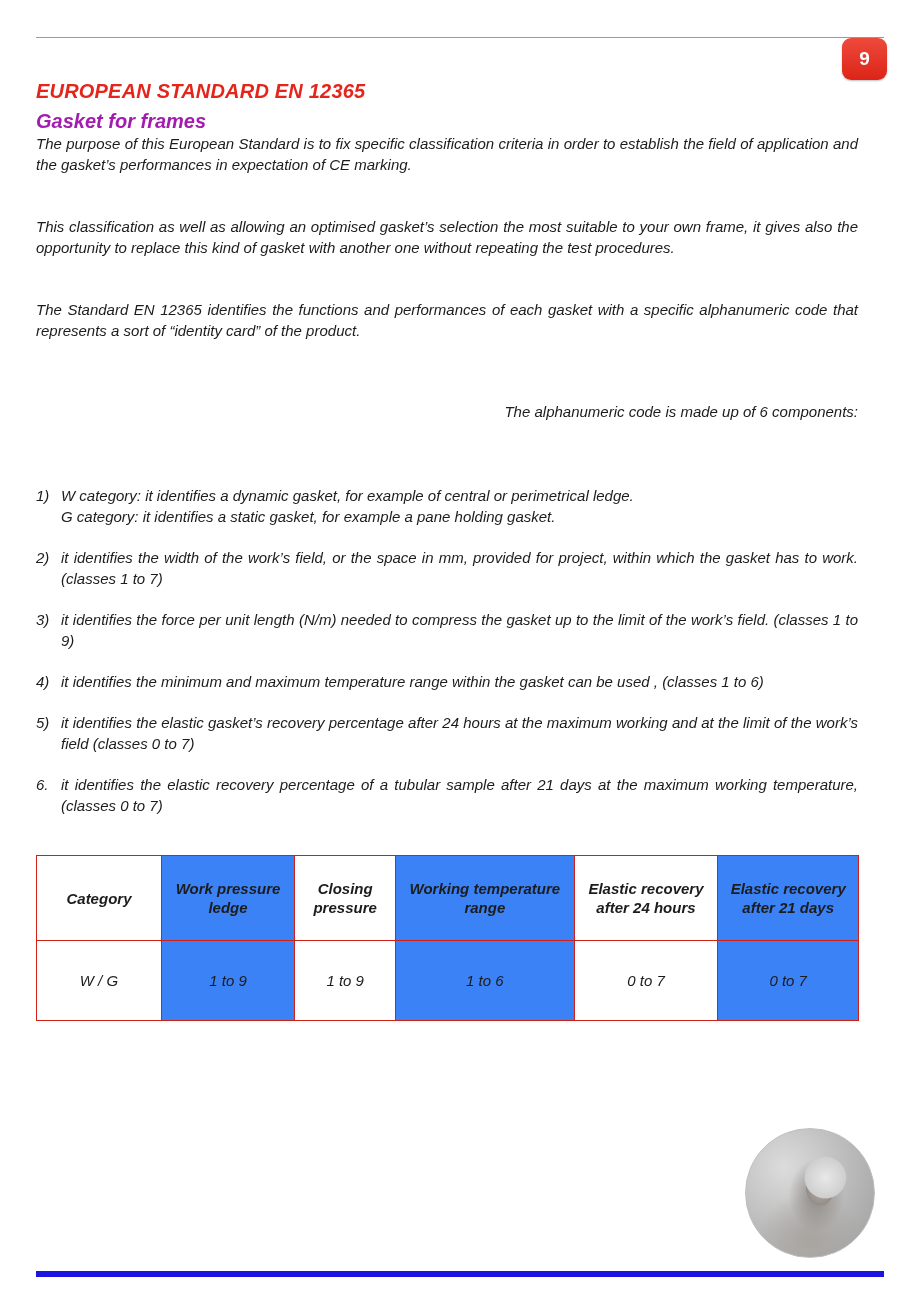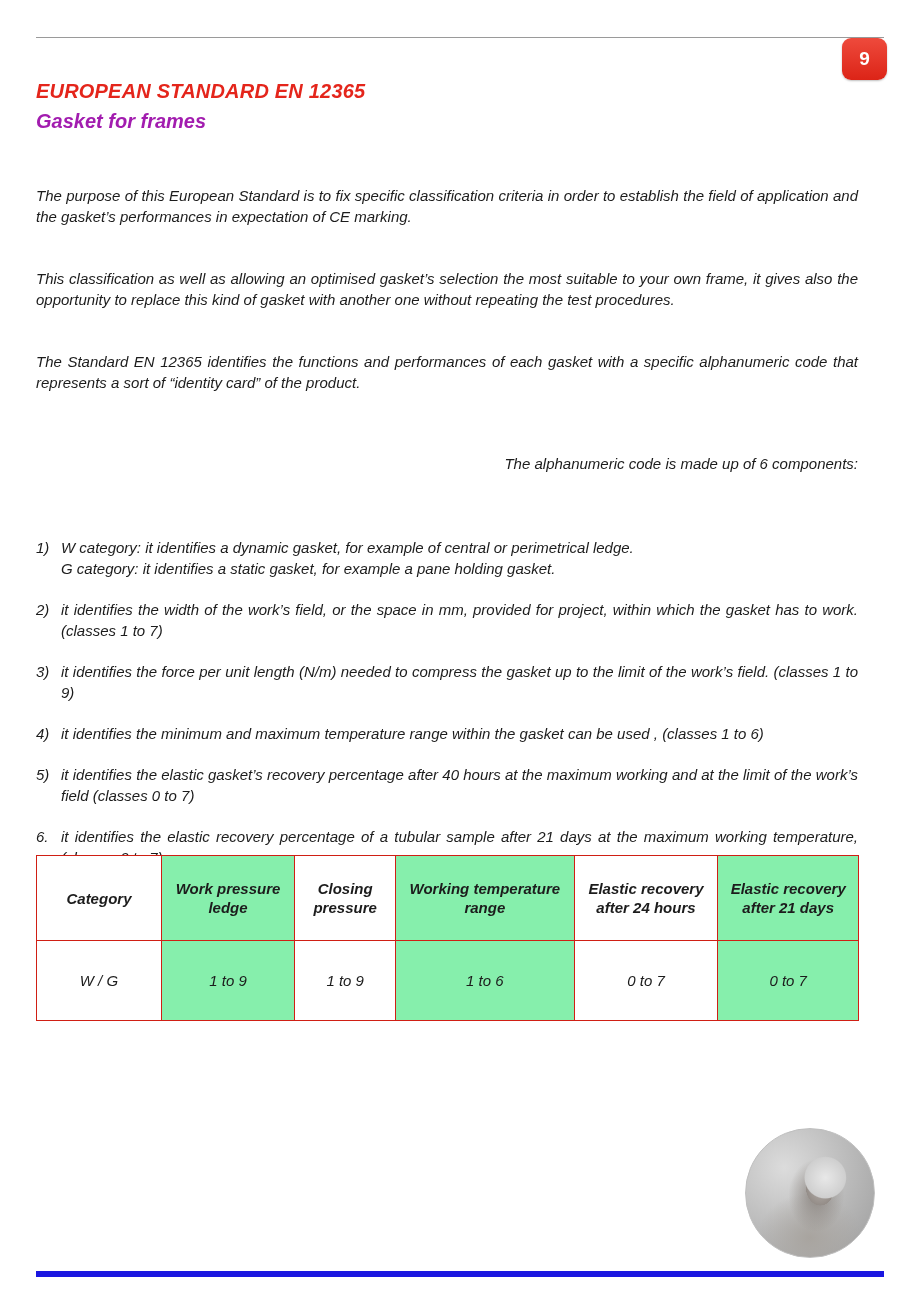--- a/index.html
+++ b/index.html
@@ -36,21 +36,21 @@
     color: #e4251b; font-style: italic; font-weight: bold;
     font-size: 20px; letter-spacing: 0.2px;
   }
   .title2 {
     color: #a21caf; font-style: italic; font-weight: bold;
     font-size: 20px; margin-top: 7px;
   }
 
   .body-text { font-style: italic; font-size: 15px; line-height: 21px; text-align: justify; }
 
-  .para-block { margin-top: 52px; }
+  .para-block { }
   .para { margin-bottom: 41px; }
   .para:last-child { margin-bottom: 0; }
   .intro { margin-top: 60px; text-align: right; }
 
   .list { margin-top: 63px; }
   .list-item {
     display: flex; margin-bottom: 20px;
     font-style: italic; font-size: 15px; line-height: 21px;
   }
   .list-marker { width: 25px; flex: 0 0 25px; }
@@ -63,21 +63,21 @@
   table.spec td {
     border: 1px solid #d01f14;
     text-align: center; vertical-align: middle;
     font-style: italic; font-size: 15px;
     background: #ffffff;
     white-space: pre-line;
     padding: 4px;
   }
   table.spec tr.hdr td { font-weight: bold; height: 85px; line-height: 19px; }
   table.spec tr.dat td { height: 80px; }
-  table.spec td.shaded { background: #86efac; }
+  table.spec td.shaded { background: #3b82f6; }
   .col-1 { width: 15.2%; } .col-2 { width: 16.2%; } .col-3 { width: 12.3%; }
   .col-4 { width: 21.7%; } .col-5 { width: 17.5%; } .col-6 { width: 17.1%; }
 
   .portrait {
     position: absolute; top: 1128px; left: 745px;
     width: 130px; height: 130px; border-radius: 50%;
     background:
       radial-gradient(circle at 62% 38%, #e8e8e8 0%, #cfcfcf 18%, rgba(207,207,207,0) 19%),
       radial-gradient(ellipse 26px 34px at 58% 45%, #b9b3ae 0%, #948d88 55%, rgba(148,141,136,0) 56%),
       radial-gradient(ellipse 40px 52px at 55% 52%, #8d8782 0%, rgba(141,135,130,0) 70%),
@@ -127,21 +127,21 @@
       <div class="list-item">
         <span class="list-marker">3)</span>
         <span class="list-text">it identifies the force per unit length (N/m) needed to compress the gasket up to the limit of the work’s field. (classes 1 to 9)</span>
       </div>
       <div class="list-item">
         <span class="list-marker">4)</span>
         <span class="list-text">it identifies the minimum and maximum temperature range within the gasket can be used , (classes 1 to 6)</span>
       </div>
       <div class="list-item">
         <span class="list-marker">5)</span>
-        <span class="list-text">it identifies the elastic gasket’s recovery percentage  after 40 hours at the maximum working and at the limit of the work’s field (classes 0 to 7)</span>
+        <span class="list-text">it identifies the elastic gasket’s recovery percentage  after 24 hours at the maximum working and at the limit of the work’s field (classes 0 to 7)</span>
       </div>
       <div class="list-item">
         <span class="list-marker">6.</span>
         <span class="list-text">it identifies the elastic recovery percentage of a tubular sample after 21 days at the maximum working temperature, (classes 0 to 7)</span>
       </div>
     </div>
 
   </div>
 
   <div class="table-wrap">

